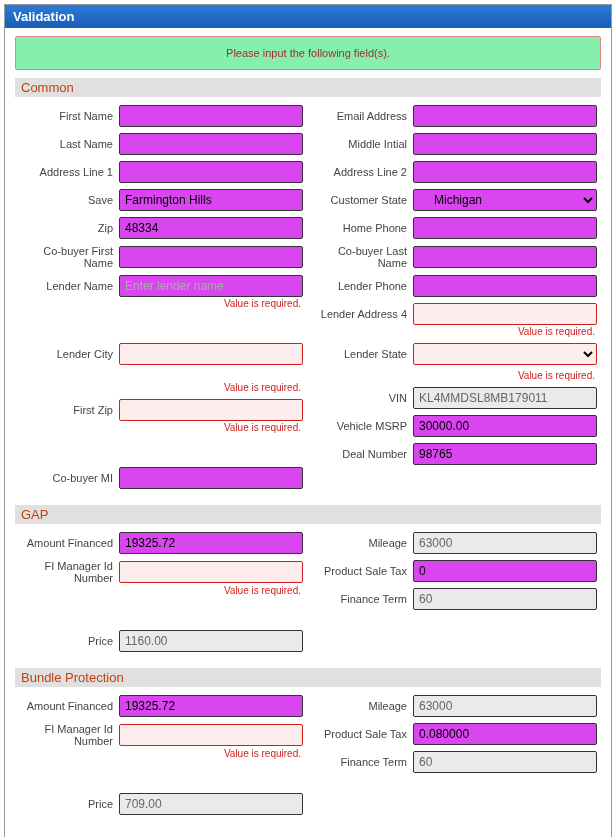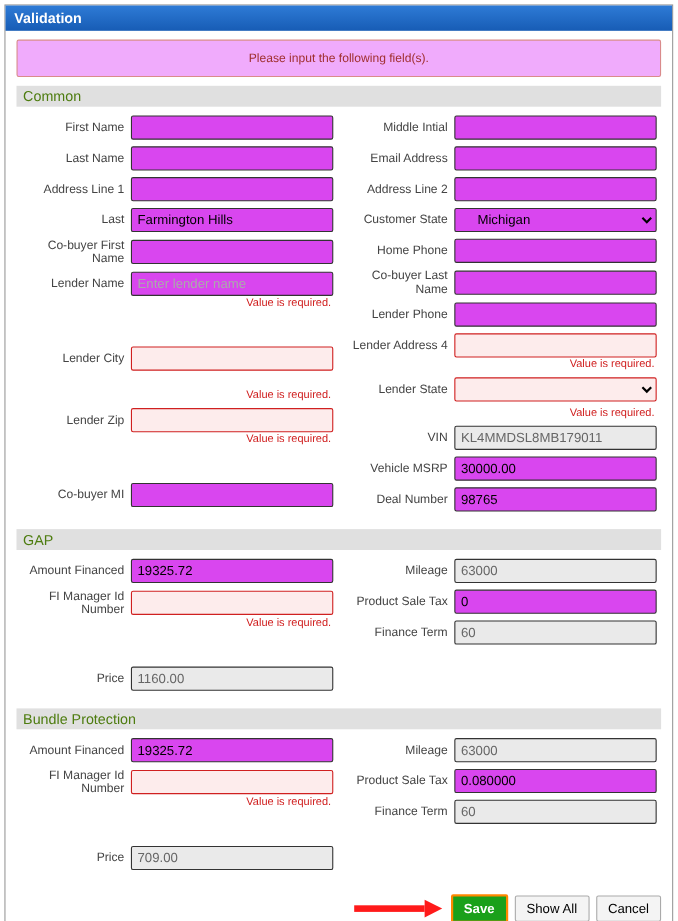--- a/index.html
+++ b/index.html
@@ -21,32 +21,32 @@
     background: linear-gradient(to bottom, #2e7bd6, #175cb5);
     color: #fff;
     font-weight: bold;
     padding: 4px 8px;
     font-size: 13px;
   }
   .dialog-body {
     padding: 8px 10px 42px 10px;
   }
   .alert {
-    background: #f0abfc;
+    background: #86efac;
     border: 1px solid #d98b8b;
     color: #a03030;
     text-align: center;
     padding: 10px;
     margin-bottom: 8px;
     font-size: 11px;
     border-radius: 2px;
   }
   .section-header {
     background: #e0e0e0;
-    color: #4d7c0f;
+    color: #c2410c;
     padding: 2px 6px;
     font-size: 13px;
     margin: 4px 0 6px 0;
   }
   .section-body {
     display: flex;
     gap: 10px;
     padding: 2px 4px 6px 4px;
   }
   .col {
@@ -163,22 +163,26 @@
           </div>
         <div class="field">
             <span class="lbl">Last Name</span>
             <input class="inp" style="">
           </div>
         <div class="field">
             <span class="lbl">Address Line 1</span>
             <input class="inp" style="">
           </div>
         <div class="field">
-            <span class="lbl">Last</span>
+            <span class="lbl">Save</span>
             <input class="inp" value="Farmington Hills" style="">
+          </div>
+        <div class="field">
+            <span class="lbl">Zip</span>
+            <input class="inp" value="48334" style="">
           </div>
         <div class="field">
             <span class="lbl">Co-buyer First Name</span>
             <input class="inp" style="">
           </div>
         <div class="field-wrap">
           <div class="field" style="margin-bottom:0">
               <span class="lbl">Lender Name</span>
               <input class="inp" placeholder="Enter lender name" style="">
             </div>
@@ -187,39 +191,39 @@
         <div class="spacer"></div>
         <div class="field-wrap">
           <div class="field" style="margin-bottom:16px">
               <span class="lbl">Lender City</span>
               <input class="inp error" style="">
             </div>
           <span class="err">Value is required.</span>
         </div>
         <div class="field-wrap">
           <div class="field" style="margin-bottom:0">
-              <span class="lbl">Lender Zip</span>
+              <span class="lbl">First Zip</span>
               <input class="inp error" style="">
             </div>
           <span class="err">Value is required.</span>
         </div>
         <div class="spacer"></div>
         <div class="field">
             <span class="lbl">Co-buyer MI</span>
             <input class="inp" style="">
           </div>
       </div>
 
       <div class="col">
         <div class="field">
+            <span class="lbl">Email Address</span>
+            <input class="inp" style="">
+          </div>
+        <div class="field">
             <span class="lbl">Middle Intial</span>
-            <input class="inp" style="">
-          </div>
-        <div class="field">
-            <span class="lbl">Email Address</span>
             <input class="inp" style="">
           </div>
         <div class="field">
             <span class="lbl">Address Line 2</span>
             <input class="inp" style="">
           </div>
         <div class="field">
             <span class="lbl">Customer State</span>
             <select class="sel"><option>Michigan</option></select>
           </div>

